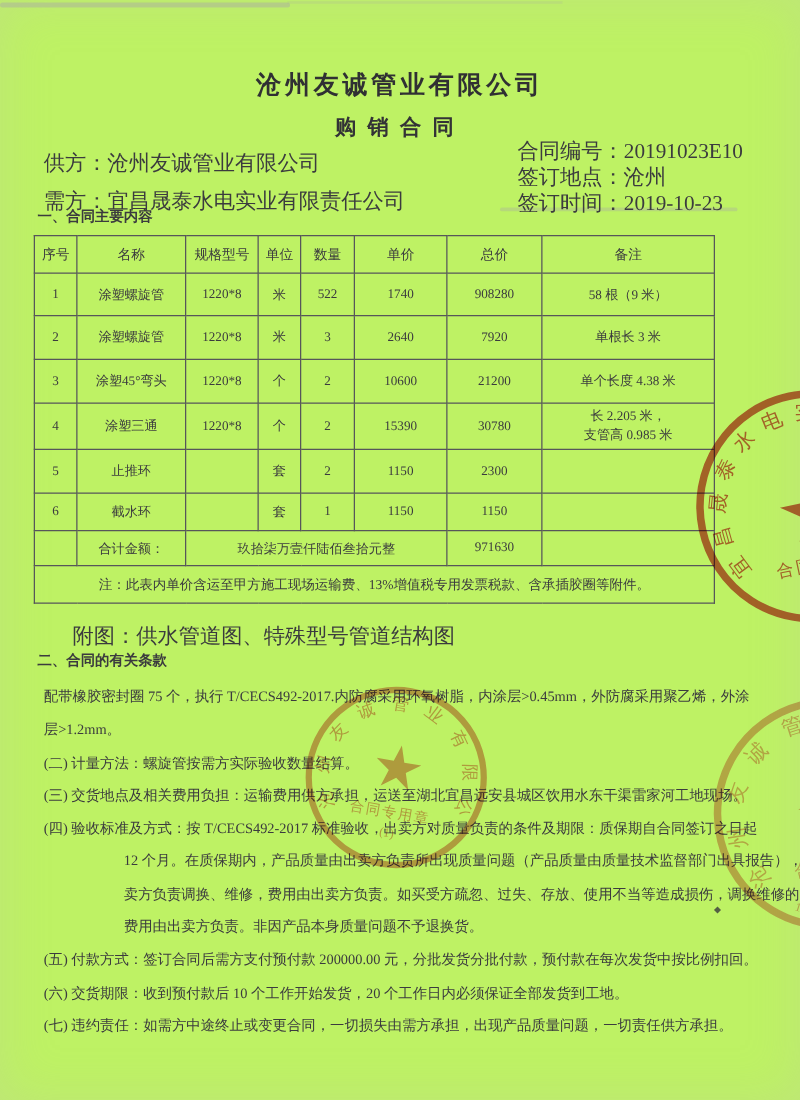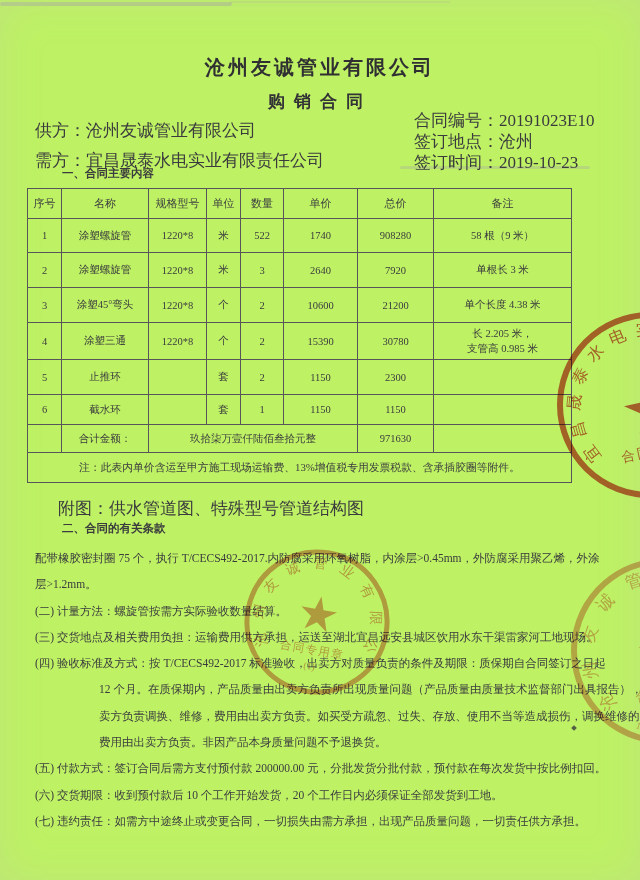--- a/index.html
+++ b/index.html
@@ -7,21 +7,21 @@
     position:relative;width:640px;height:880px;margin:0 auto;
     background:#bef264;overflow:hidden;
     font-family:"Liberation Serif","DejaVu Serif",serif;
     color:#3b3b3e;
     box-shadow:inset 0 0 40px rgba(190,190,185,.25);
   }
   .abs{position:absolute;}
   .doc-title{top:54px;left:0;width:100%;text-align:center;font-size:20px;font-weight:600;letter-spacing:3px;color:#303033;}
   .doc-subtitle{top:90px;left:0;width:100%;text-align:center;font-size:17px;font-weight:600;letter-spacing:9px;color:#333336;}
   .info-line{font-size:17px;white-space:nowrap;}
-  .sec-heading{font-size:11.5px;font-weight:600;white-space:nowrap;margin-left:32px;}
+  .sec-heading{font-size:11.5px;font-weight:600;white-space:nowrap;}
   table.items{
     position:absolute;left:27px;top:188px;width:544px;
     border-collapse:collapse;table-layout:fixed;
     font-size:10.5px;color:#3b3b3e;
   }
   table.items{border:1.5px solid #4c4c50;}
   table.items td,table.items th{
     border:1px solid #56565a;text-align:center;vertical-align:middle;
     font-weight:normal;padding:1px 2px;overflow:hidden;
   }

